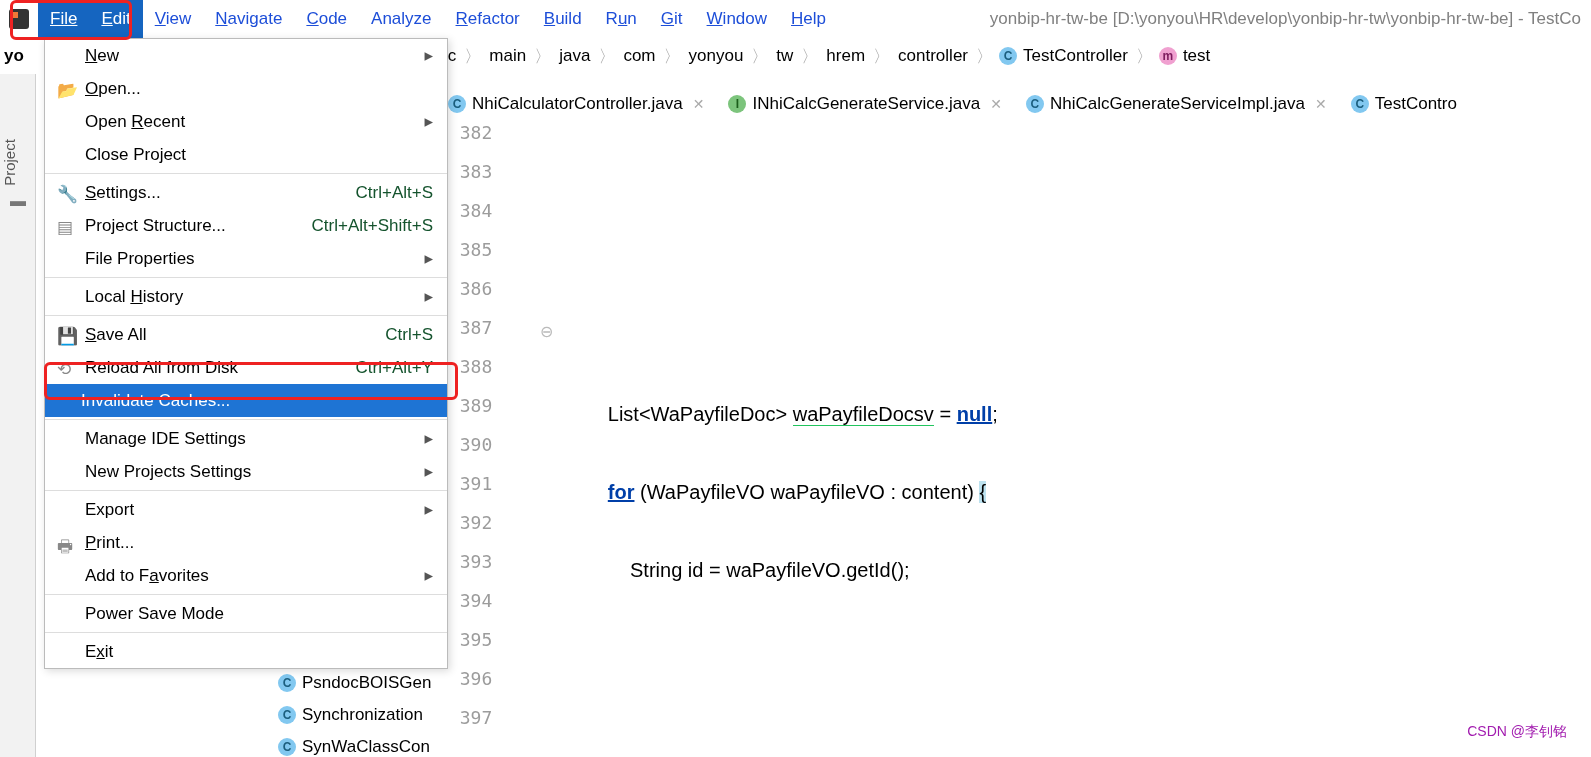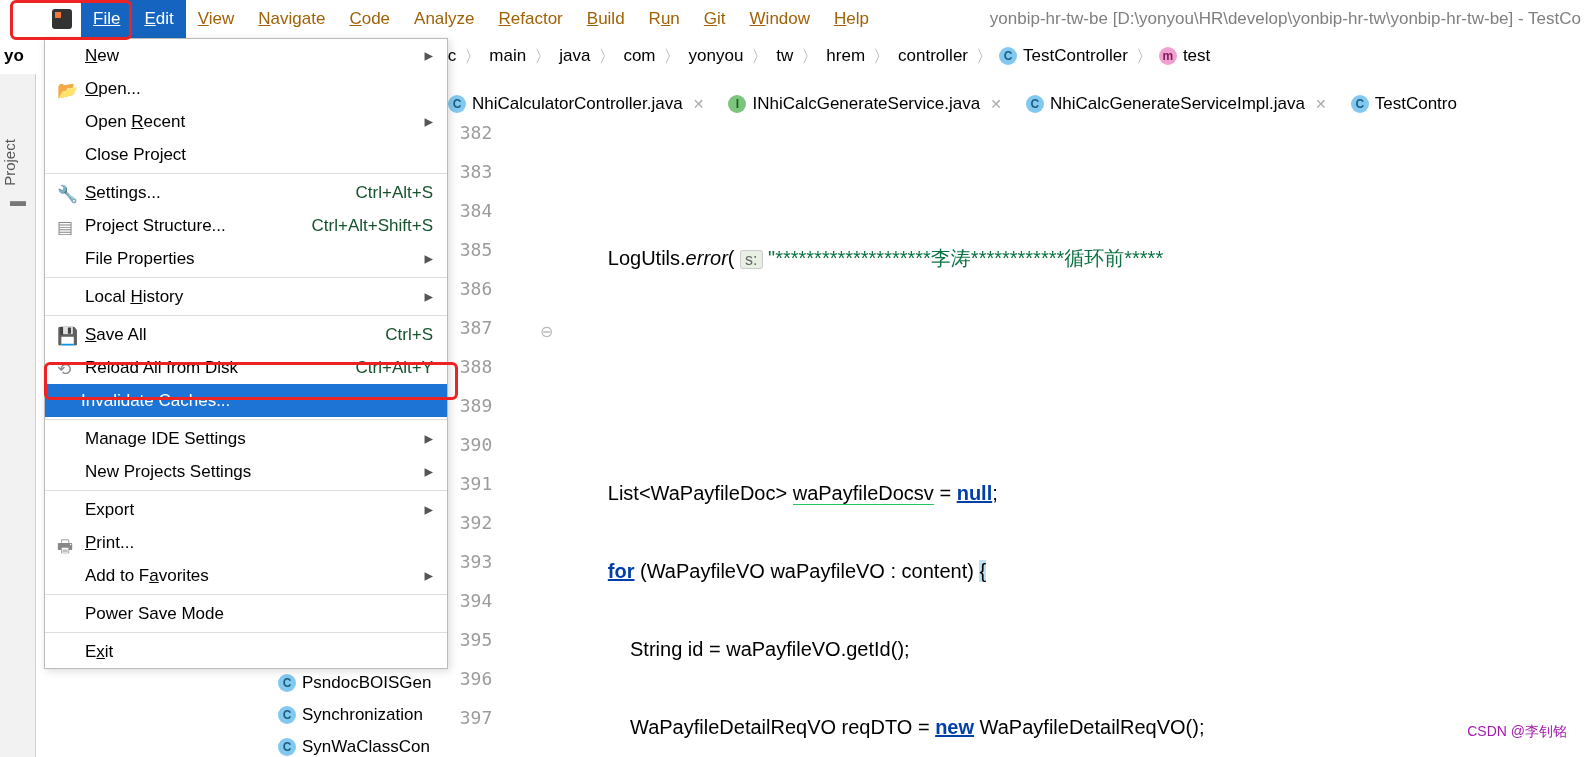--- a/index.html
+++ b/index.html
@@ -1,22 +1,22 @@
 <!DOCTYPE html>
 <html><head>
 <meta charset="utf-8">
 <style>
 * { margin: 0; padding: 0; box-sizing: border-box; font-family: "Segoe UI", Arial, sans-serif; }
 body { background: #fff; overflow: hidden; width: 1591px; height: 757px; position: relative; }
 
 
-.menubar { height: 38px; display: flex; align-items: center; background: #fff; position: relative; padding-left: 43px; }
+.menubar { height: 38px; display: flex; align-items: center; background: #fff; position: relative; }
 .app-icon { width: 38px; height: 38px; display: flex; align-items: center; justify-content: center; }
 .app-icon svg { width: 20px; height: 20px; }
-.menu-item { padding: 0 12px; height: 38px; display: flex; align-items: center; font-size: 17px; color: #a16207; cursor: pointer; }
+.menu-item { padding: 0 12px; height: 38px; display: flex; align-items: center; font-size: 17px; color: #1d4ed8; cursor: pointer; }
 .menu-item.active { background: #1565C0; color: #fff; }
 .menu-item.partial-active { background: #1565C0; color: #fff; }
 .menu-item u { text-decoration: underline; }
 .title-right { margin-left: auto; padding-right: 10px; color: #808080; font-size: 17px; white-space: nowrap; }
 
 .redbox-menubar { position: absolute; top: 0; left: 10px; width: 122px; height: 40px; border: 3px solid #ee2222; border-radius: 6px; pointer-events: none; z-index: 100; }
 
 
 .breadcrumb-row { height: 36px; display: flex; align-items: center; padding-left: 2px; font-size: 17px; color: #000; background: #fff; }
 .bc-text { padding: 0 2px; }
@@ -298,27 +298,25 @@
     <div class="gutter-line">395</div>
     <div class="gutter-line">396</div>
     <div class="gutter-line">397</div>
   </div>
 <div class="fold-col">
   <div class="fold-mark" style="top:200px">⊖</div>
 </div>
 
 <div class="code">
 <div> </div>
-<div>     <span>LogUtils.</span><span class="ital">error</span><span>(</span> <span class="param">s:</span><span class="str"> "********************李涛************循环前*****</span></div>
 <div> </div>
 <div> </div>
 <div>     <span>List&lt;WaPayfileDoc&gt; </span><span class="uline">waPayfileDocsv</span><span> = </span><span class="kw">null</span><span>;</span></div>
 <div>     <span class="kw">for</span><span> (WaPayfileVO waPayfileVO : content) </span><span class="hilite">{</span></div>
 <div>     <span>    String id = waPayfileVO.getId();</span></div>
-<div>     <span>    WaPayfileDetailReqVO reqDTO = </span><span class="kw">new</span><span> WaPayfileDetailReqVO();</span></div>
 
 
 
 
 
 
 
 </div>
 
 <div class="watermark">CSDN @李钊铭</div>

